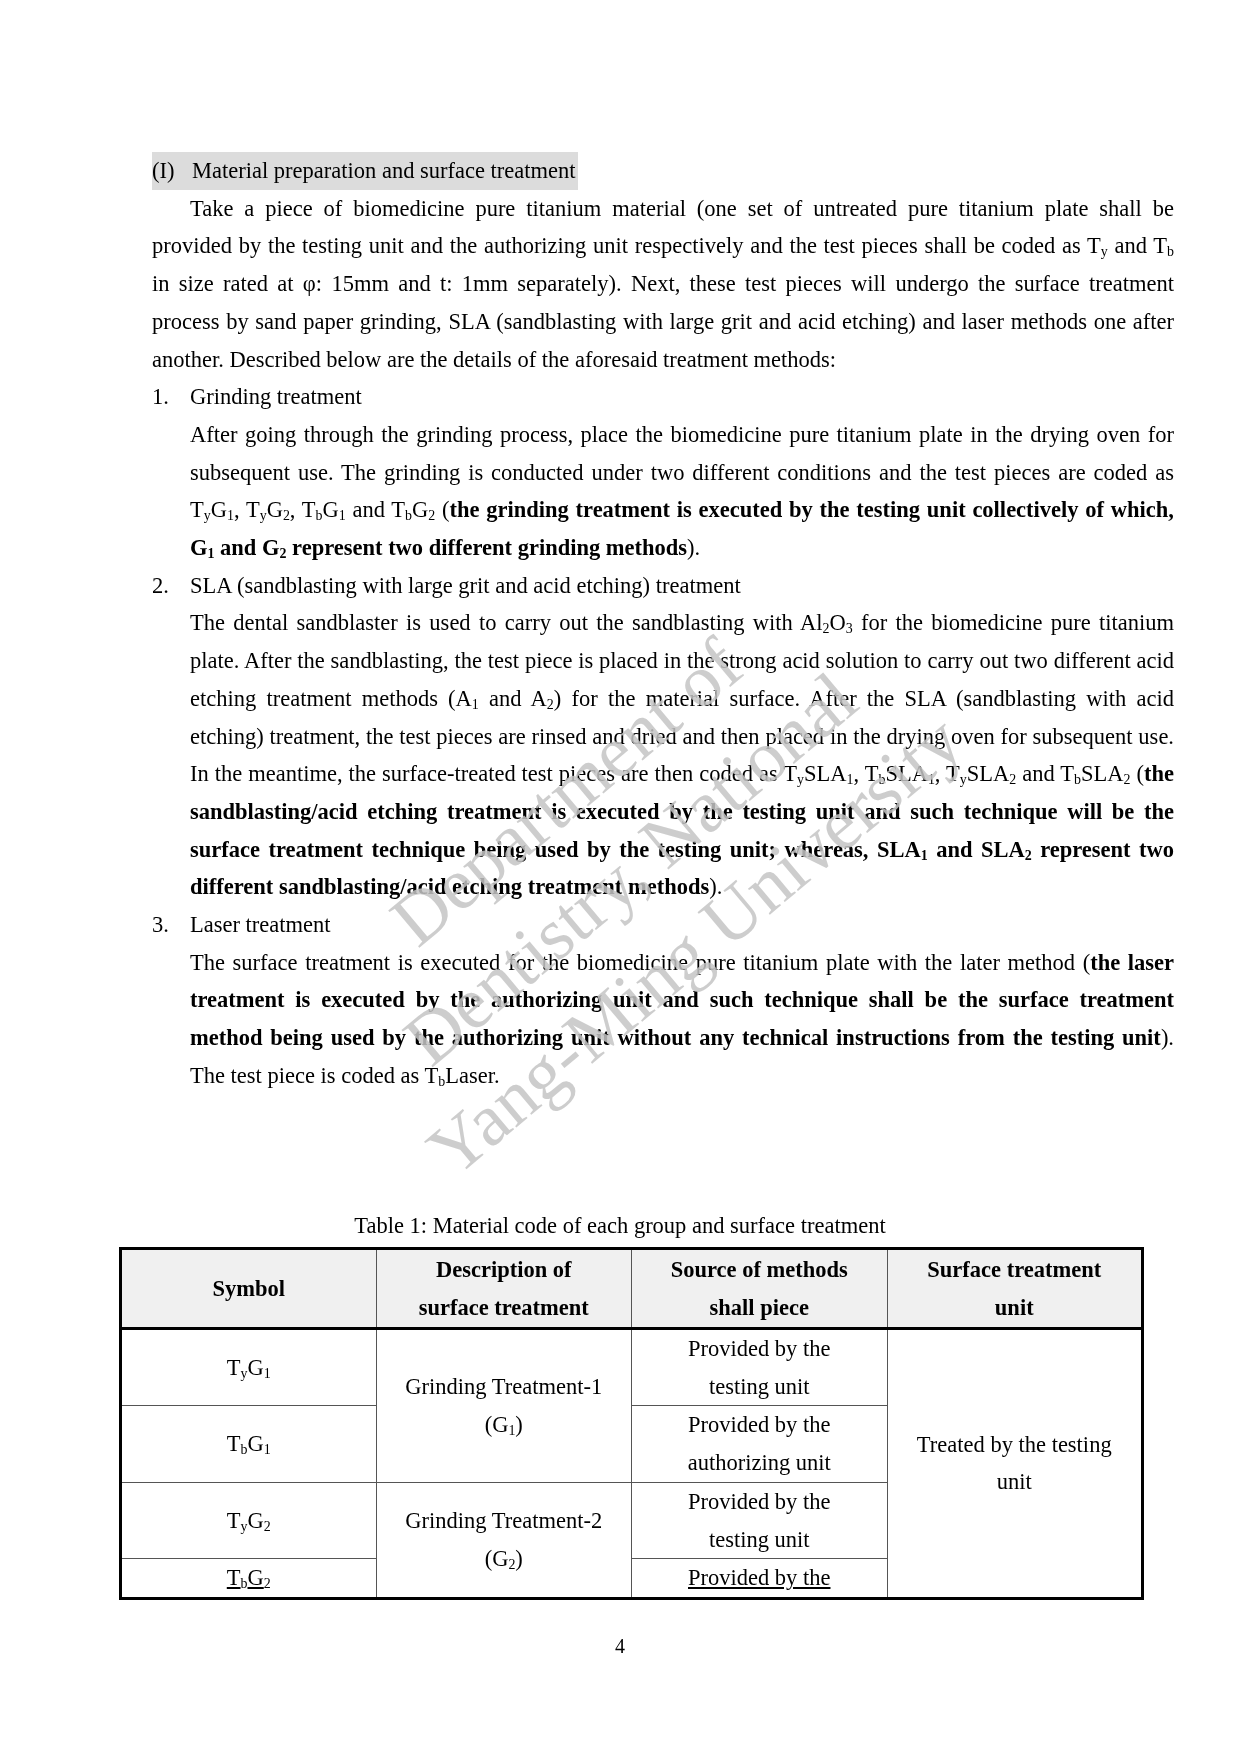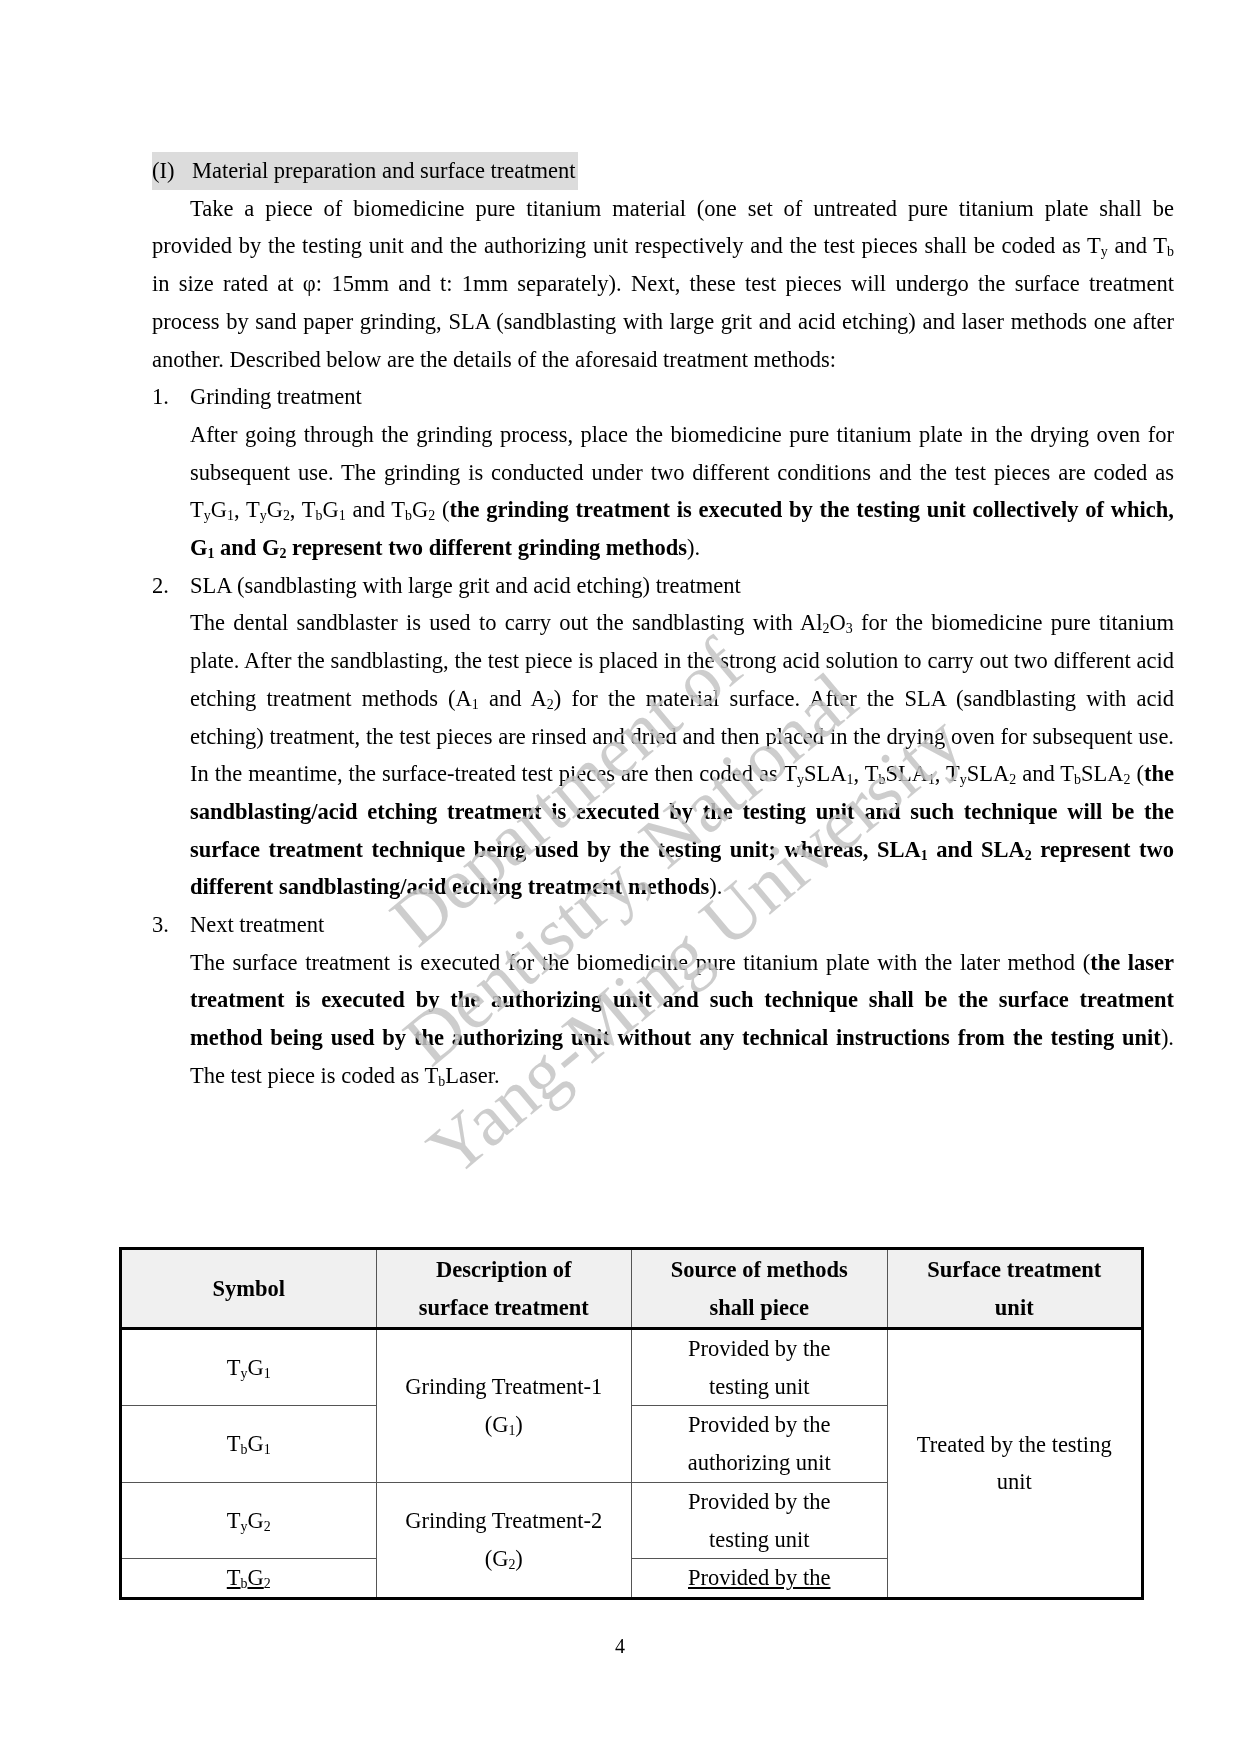--- a/index.html
+++ b/index.html
@@ -49,25 +49,26 @@
     </div>
 
     <div class="list-item">
       <span class="list-num">2.</span>
       <div>SLA (sandblasting with large grit and acid etching) treatment</div>
       <p class="list-body">The dental sandblaster is used to carry out the sandblasting with Al<sub>2</sub>O<sub>3</sub> for the biomedicine pure titanium plate. After the sandblasting, the test piece is placed in the strong acid solution to carry out two different acid etching treatment methods (A<sub>1</sub> and A<sub>2</sub>) for the material surface. After the SLA (sandblasting with acid etching) treatment, the test pieces are rinsed and dried and then placed in the drying oven for subsequent use. In the meantime, the surface-treated test pieces are then coded as T<sub>y</sub>SLA<sub>1</sub>, T<sub>b</sub>SLA<sub>1</sub>, T<sub>y</sub>SLA<sub>2</sub> and T<sub>b</sub>SLA<sub>2</sub> (<b>the sandblasting/acid etching treatment is executed by the testing unit and such technique will be the surface treatment technique being used by the testing unit; whereas, SLA</b><b><sub>1</sub></b><b> and SLA</b><b><sub>2</sub></b><b> represent two different sandblasting/acid etching treatment methods</b>).</p>
     </div>
 
     <div class="list-item">
       <span class="list-num">3.</span>
-      <div>Next treatment</div>
+      <div>Laser treatment</div>
       <p class="list-body">The surface treatment is executed for the biomedicine pure titanium plate with the later method (<b>the laser treatment is executed by the authorizing unit and such technique shall be the surface treatment method being used by the authorizing unit without any technical instructions from the testing unit</b>). The test piece is coded as T<sub>b</sub>Laser.</p>
     </div>
   </div>
 
+  <div class="caption">Table 1: Material code of each group and surface treatment</div>
 
   <table class="t1">
     <colgroup>
         <col class="c1">
         <col class="c2">
         <col class="c3">
         <col class="c4">
       </colgroup>
     <thead>
       <tr>

